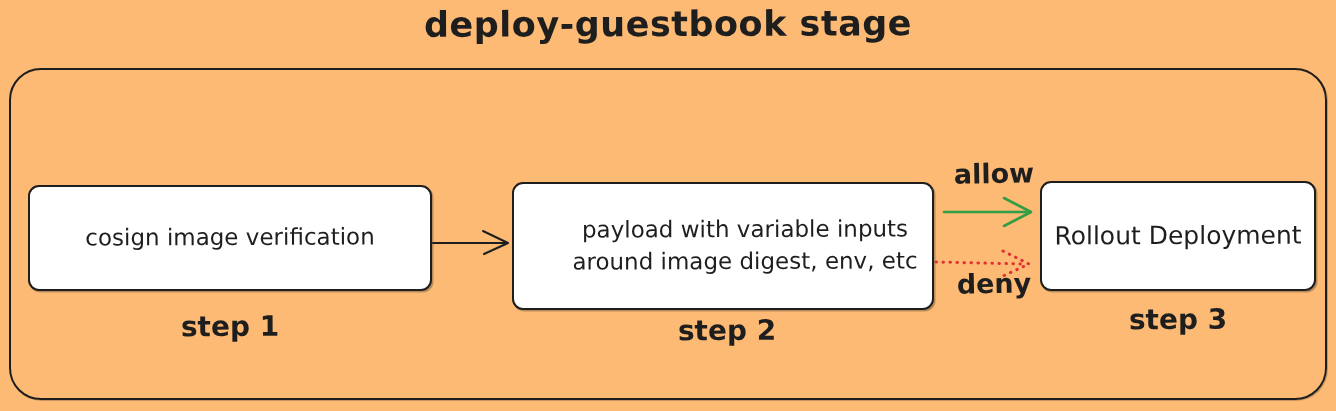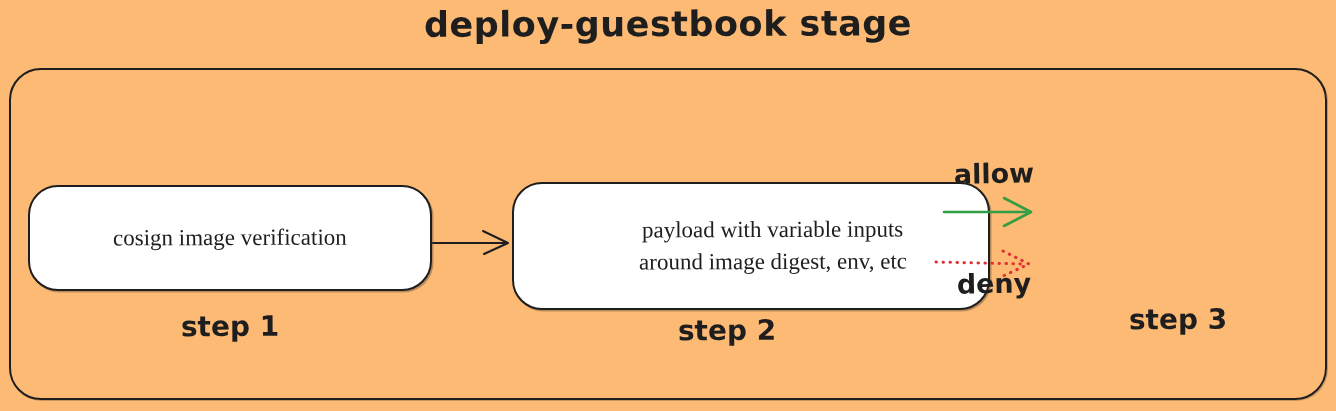--- a/index.html
+++ b/index.html
@@ -34,39 +34,37 @@
     width: 1314px;
     height: 328px;
     border: 2.5px solid #1e1e1e;
     border-radius: 32px;
     box-shadow: 1px 1px 0 0 rgba(30,30,30,0.25);
     background: transparent;
   }
   .node {
     position: absolute;
     border: 2.5px solid #1e1e1e;
-    border-radius: 30px;
+    border-radius: 11px;
     background: #ffffff;
     display: flex;
     flex-direction: column;
-    align-items: center;
     justify-content: center;
     box-shadow: 1.5px 1.5px 0 0 rgba(30,30,30,0.3);
     box-sizing: border-box;
-    font-family: Liberation Serif, serif;
   }
   .node .line {
     font-size: 23px;
     line-height: 1.38;
     white-space: nowrap;
     text-align: center;
     transform: rotate(-0.2deg);
   }
   .node-step1 { left: 28px;   top: 185px; width: 404px; height: 106px; }
-  .node-step2 { left: 512px;  top: 182px; width: 478px; height: 128px; padding-left: 44px; }
+  .node-step2 { left: 512px;  top: 182px; width: 422px; height: 128px; padding-left: 44px; }
   .node-step3 { left: 1040px; top: 181px; width: 276px; height: 110px; }
   .node-step3 .line { font-size: 25px; }
   .step-label {
     position: absolute;
     text-align: center;
     font-size: 28px;
     font-weight: 600;
     transform: rotate(-0.3deg);
   }
   .step-label-1 { left: 28px;   top: 310px; width: 404px; }
@@ -102,20 +100,23 @@
     <div class="line">cosign image verification</div>
   </div>
   <div class="step-label step-label-1">step 1</div>
 
   <div class="node node-step2">
     <div class="line">payload with variable inputs</div>
     <div class="line">around image digest, env, etc</div>
   </div>
   <div class="step-label step-label-2">step 2</div>
 
+  <div class="node node-step3">
+    <div class="line">Rollout Deployment</div>
+  </div>
   <div class="step-label step-label-3">step 3</div>
 
   <div class="edge-label edge-label-allow">allow</div>
   <div class="edge-label edge-label-deny">deny</div>
 
   <svg class="arrows" viewBox="0 0 1336 411" xmlns="http://www.w3.org/2000/svg">
 
     <g fill="none" stroke-width="2" stroke-linecap="round" stroke-linejoin="round">
       <path d="M 433 243 L 506 243" stroke="#1e1e1e"></path>
       <path d="M 483 231 L 508 243 L 484 254" stroke="#1e1e1e"></path>

